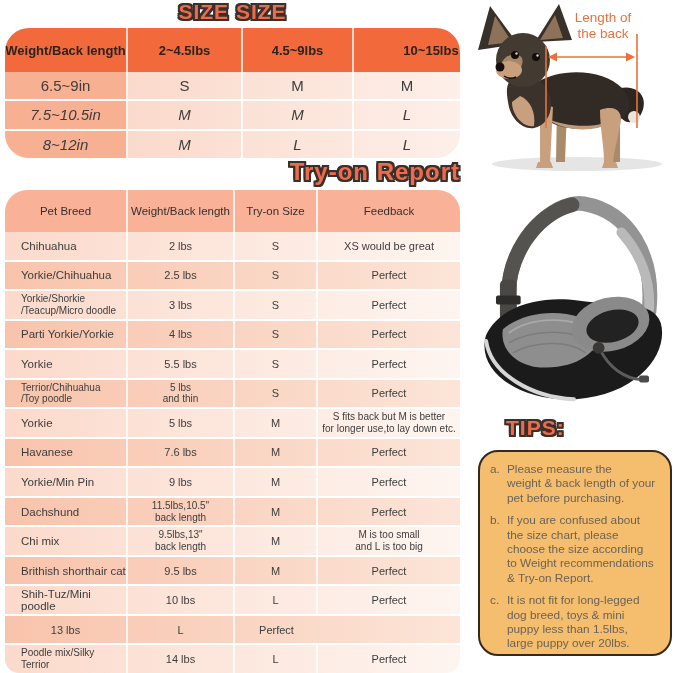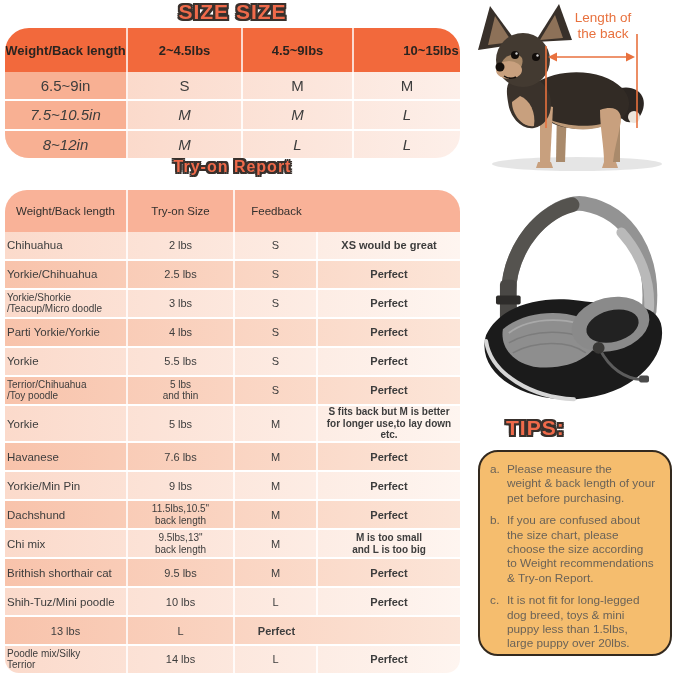--- a/index.html
+++ b/index.html
@@ -6,21 +6,21 @@
   .page{position:relative;width:679px;height:673px;background:#ffffff;overflow:hidden;
         font-family:"Liberation Sans","DejaVu Sans",sans-serif;}
 
   
   .bubble-title{
     color:#EF6A4A;font-weight:800;letter-spacing:1px;
     text-shadow:-2px -2px 0 #38302C,2px -2px 0 #38302C,-2px 2px 0 #38302C,2px 2px 0 #38302C,
                 -2px 0 0 #38302C,2px 0 0 #38302C,0 -2px 0 #38302C,0 2px 0 #38302C;
   }
   #size-title{position:absolute;left:5px;top:0px;width:455px;text-align:center;font-size:21px;}
-  #tryon-title{position:absolute;left:5px;top:158px;width:455px;text-align:center;font-size:16px;}
+  #tryon-title{position:absolute;left:5px;top:158px;width:455px;text-align:right;font-size:24px;}
   #tips-title{position:absolute;left:506px;top:416px;font-size:21px;}
 
   
   #size-chart{position:absolute;left:5px;top:28px;width:455px;height:130px;
               border-radius:24px;overflow:hidden;display:flex;flex-direction:column;}
   .sc-header{height:44px;flex:none;background:#F2693C;display:grid;grid-template-columns:123px 115px 111px 106px;}
   .sc-header .hcell{display:flex;align-items:center;justify-content:center;
     font-weight:700;font-size:13px;color:#2b2420;border-right:2px solid rgba(255,255,255,.75);box-sizing:border-box;}
   .sc-header .hcell:last-child{border-right:none;padding-left:48px;}
   #size-chart .rows{flex:1;display:flex;flex-direction:column;}
@@ -39,22 +39,22 @@
   .tr-header .hcell{display:flex;align-items:center;justify-content:center;
     font-size:11.5px;font-weight:500;color:#33302e;border-right:2px solid rgba(255,255,255,.8);box-sizing:border-box;}
   .tr-header .hcell:last-child{border-right:none;}
   #tryon .rows{flex:1;display:flex;flex-direction:column;}
   .tr-row{flex:1;display:grid;grid-template-columns:123px 107px 83px 142px;}
   .tr-row + .tr-row{border-top:2px solid #fff;}
   .tr-row.light{background:linear-gradient(90deg,#FBDACB 0%,#FEF5F0 100%);}
   .tr-row.dark{background:linear-gradient(90deg,#F8C3AB 0%,#FCE5D8 100%);}
   .tr-cell{display:flex;align-items:center;justify-content:center;font-size:11px;color:#3d3d3d;
            border-right:2px solid rgba(255,255,255,.8);box-sizing:border-box;white-space:pre-line;text-align:center;}
-  .tr-cell:last-child{border-right:none;font-weight:bold;}
-  .tr-breed{justify-content:flex-start;text-align:left;padding-left:2px;font-size:11.5px;}
+  .tr-cell:last-child{border-right:none;}
+  .tr-breed{justify-content:flex-start;text-align:left;padding-left:16px;font-size:11.5px;}
   .two-line{font-size:10px !important;line-height:1.18;}
 
   
   #dog-fig{position:absolute;left:462px;top:0px;width:217px;height:175px;}
   #bag-fig{position:absolute;left:472px;top:185px;width:200px;height:232px;}
 
   
   #tips-box{position:absolute;left:478px;top:450px;width:194px;height:206px;background:#F5BD6E;
             border:2.5px solid #33291E;border-radius:20px;box-sizing:border-box;padding:10px 6px 6px 10px;}
   .tip{display:flex;margin-bottom:8px;color:#6B6358;font-size:11.8px;line-height:1.22;}
@@ -94,20 +94,21 @@
           <div class="sc-cell sc-val">L</div>
           <div class="sc-cell sc-val">L</div>
         </div>
       </div>
   </div>
 
   <div id="tryon-title" class="bubble-title">Try-on Report</div>
 
   <div id="tryon">
     <div class="tr-header">
+      <div class="hcell">Pet Breed</div>
       <div class="hcell">Weight/Back length</div>
       <div class="hcell">Try-on Size</div>
       <div class="hcell">Feedback</div>
     </div>
     <div class="rows">
         <div class="tr-row light">
           <div class="tr-cell tr-breed">Chihuahua</div>
           <div class="tr-cell">2 lbs</div>
           <div class="tr-cell">S</div>
           <div class="tr-cell tr-feedback">XS would be great</div>

